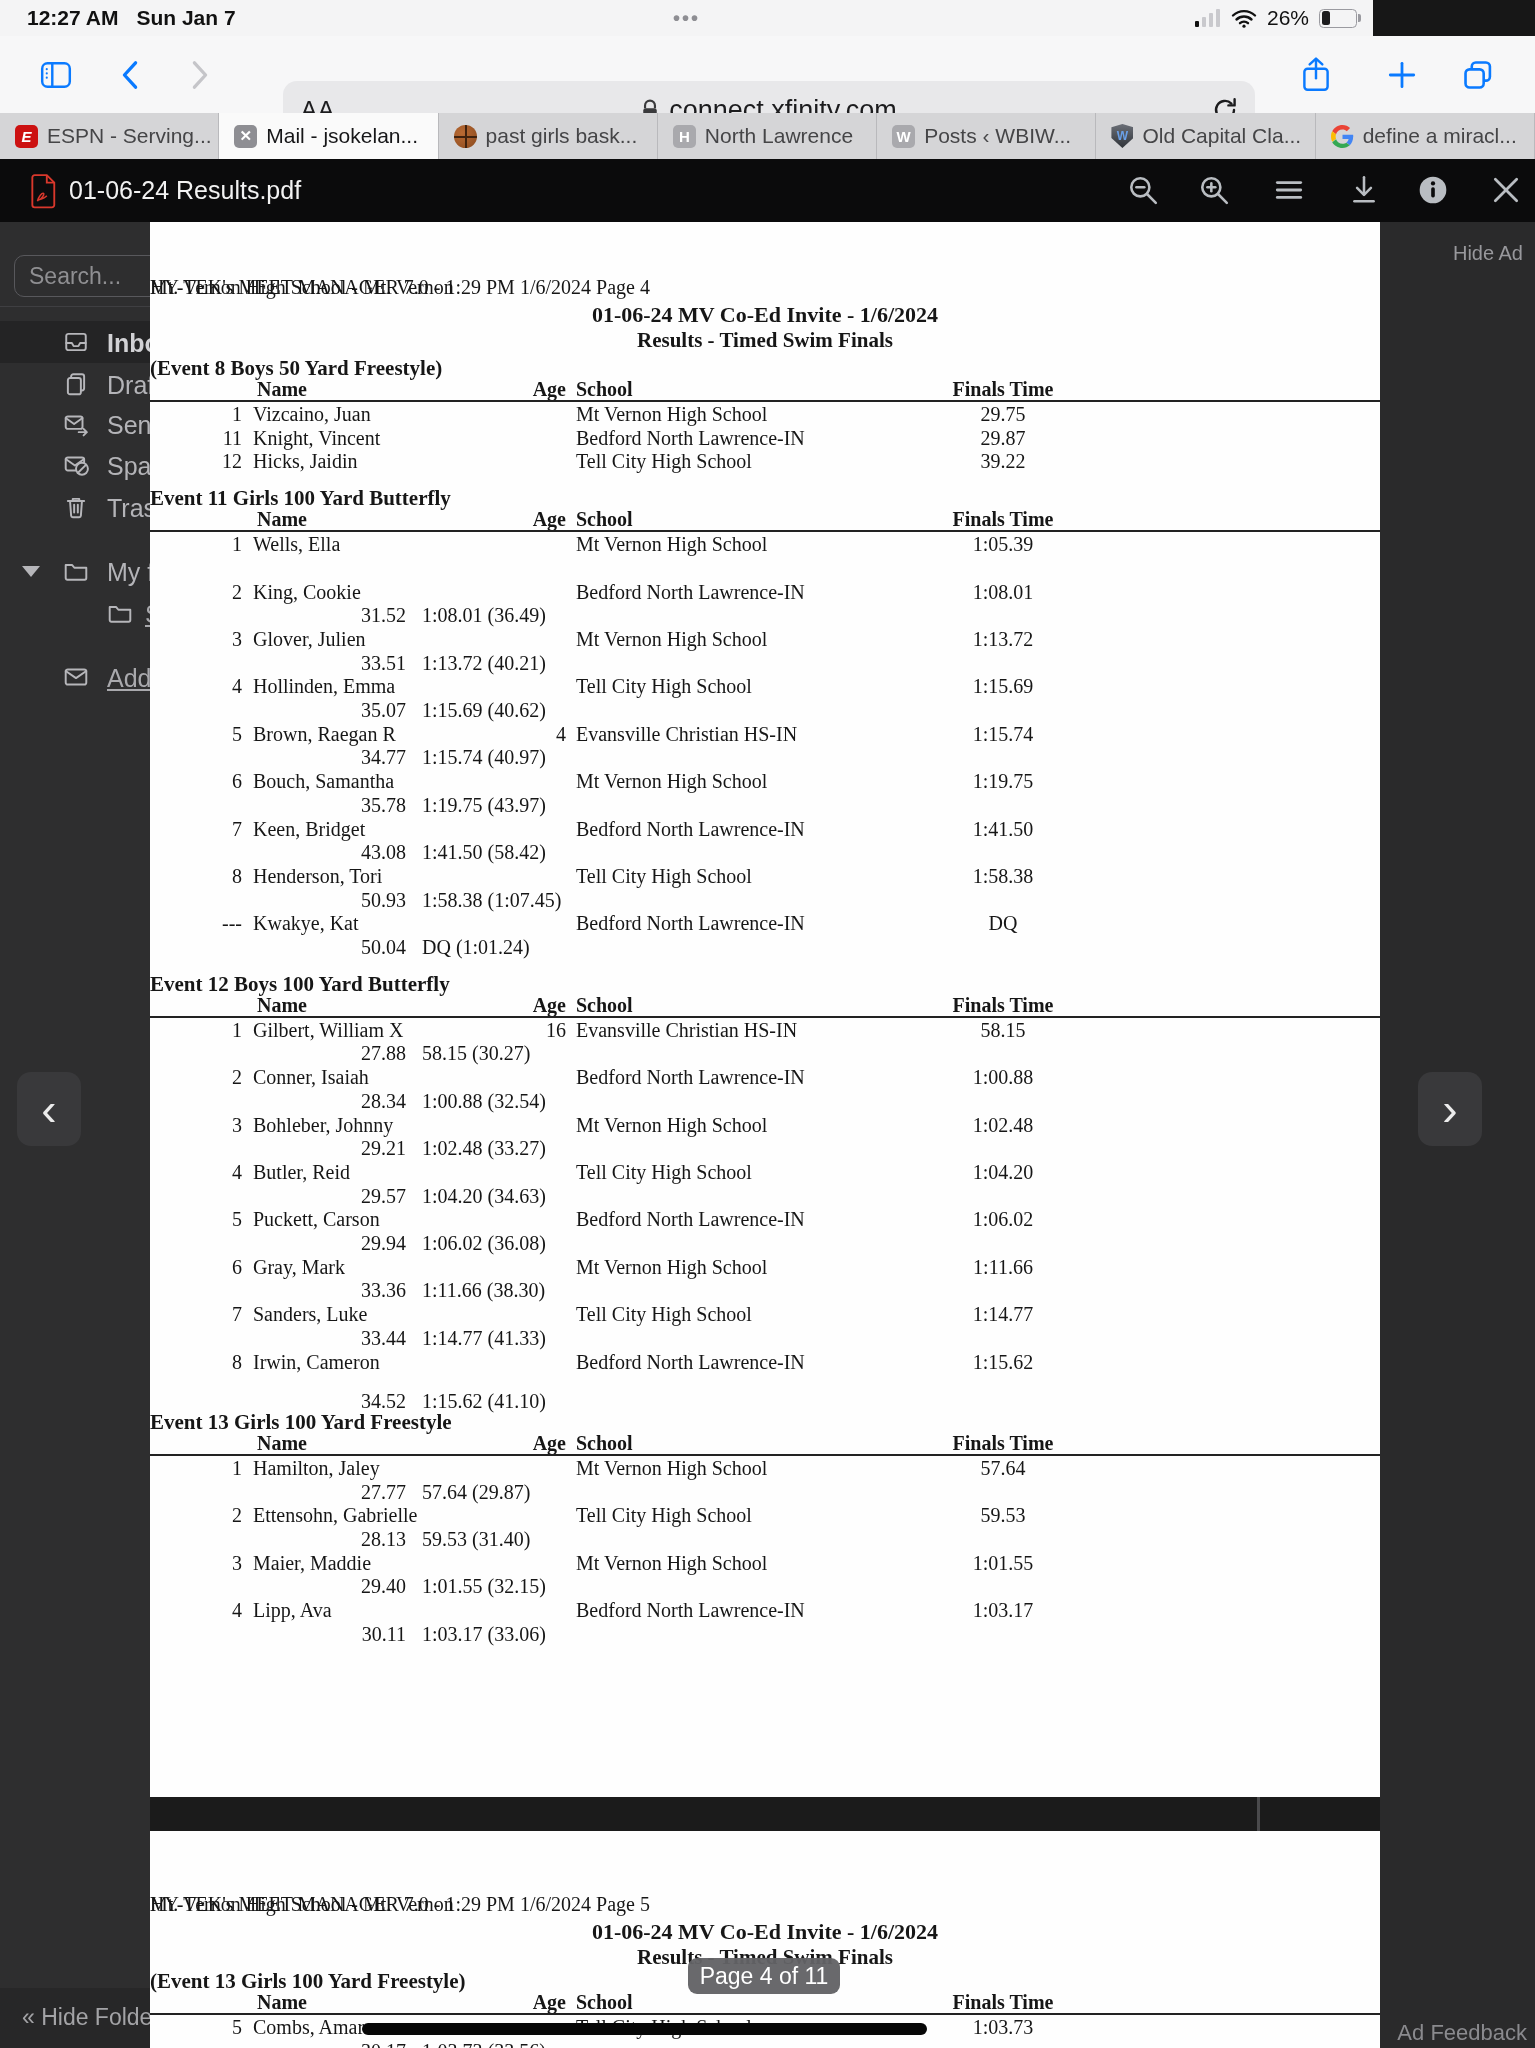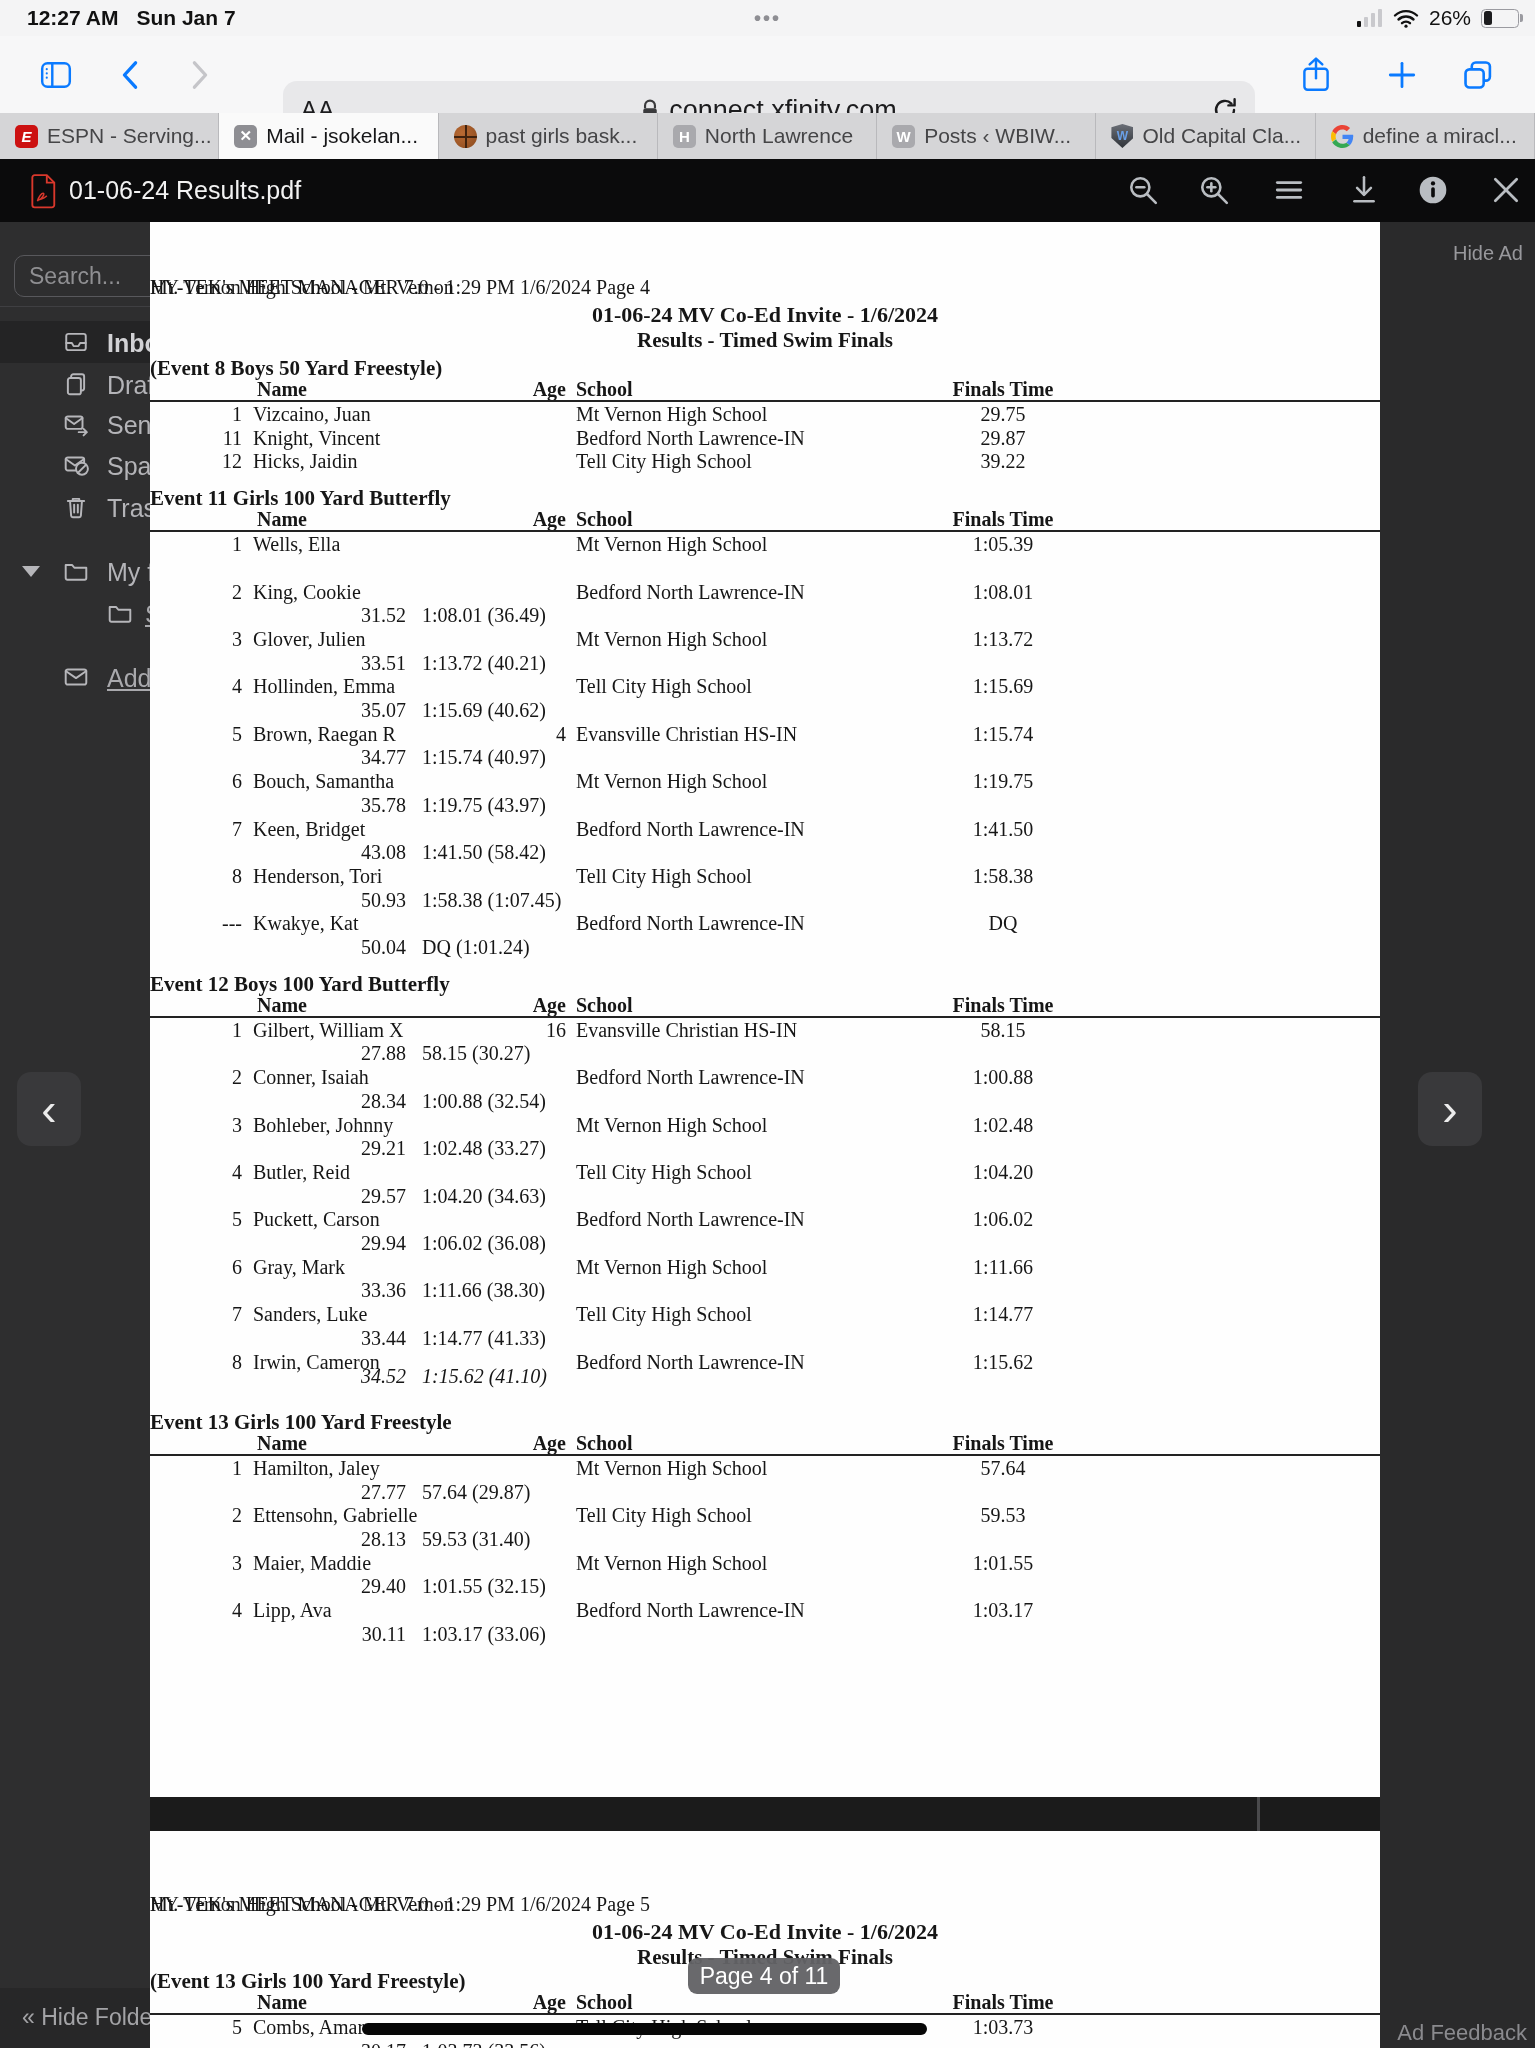--- a/index.html
+++ b/index.html
@@ -1,20 +1,20 @@
 <!DOCTYPE html>
 <html><head>
 <meta charset="utf-8">
 <style>
   html,body{margin:0;padding:0;background:#000;}
   #screen{position:relative;width:1535px;height:2048px;overflow:hidden;
     font-family:"Liberation Sans",sans-serif;background:#171717;}
 
   
-  .statusbar{position:absolute;left:0;top:0;width:1535px;height:36px;background:#f4f4f5;z-index:30;}
+  .statusbar{position:absolute;left:0;top:0;width:1373px;height:36px;background:#f4f4f5;z-index:30;}
   .sb-left{position:absolute;left:27px;top:0;height:36px;display:flex;align-items:center;gap:18px;
     font-size:21px;font-weight:600;color:#111;}
   .sb-center{position:absolute;left:0;right:0;top:0;height:36px;display:flex;align-items:center;justify-content:center;
     color:#8e8e93;font-size:20px;font-weight:700;letter-spacing:2px;}
   .sb-right{position:absolute;right:16px;top:0;height:36px;display:flex;align-items:center;gap:10px;
     font-size:21px;font-weight:500;color:#111;}
   .batt{position:relative;width:36px;height:17px;border:1.5px solid #9a9aa0;border-radius:4.5px;}
   .batt-fill{position:absolute;left:1.5px;top:1.5px;bottom:1.5px;background:#1c1c1e;border-radius:2.5px;}
   .batt-tip{position:absolute;right:-5px;top:4.5px;width:3px;height:8px;background:#9a9aa0;border-radius:0 2px 2px 0;}
 
@@ -605,21 +605,21 @@
         <div class="p-line" style="top: 1104.8px;">
           <span class="c-s1">33.44</span>
           <span class="c-s2">1:14.77 (41.33)</span>
         </div>
         <div class="p-line" style="top: 1128.5px;">
           <span class="c-place">8</span>
           <span class="c-name">Irwin, Cameron</span>
           <span class="c-school">Bedford North Lawrence-IN</span>
           <span class="c-ft">1:15.62</span>
         </div>
-        <div class="p-line" style="top: 1143px; font-style: italic;">
+        <div class="p-line" style="top: 1168px;">
           <span class="c-s1">34.52</span>
           <span class="c-s2">1:15.62 (41.10)</span>
         </div>
         <div class="p-evtitle" style="top: 1187.9px;">Event 13  Girls 100 Yard Freestyle</div>
         <div class="p-line p-colhdr" style="top: 1209.9px;">
           <span class="c-nameh">Name</span>
           <span class="c-age">Age</span>
           <span class="c-school">School</span>
           <span class="c-ft">Finals Time</span>
         </div>

